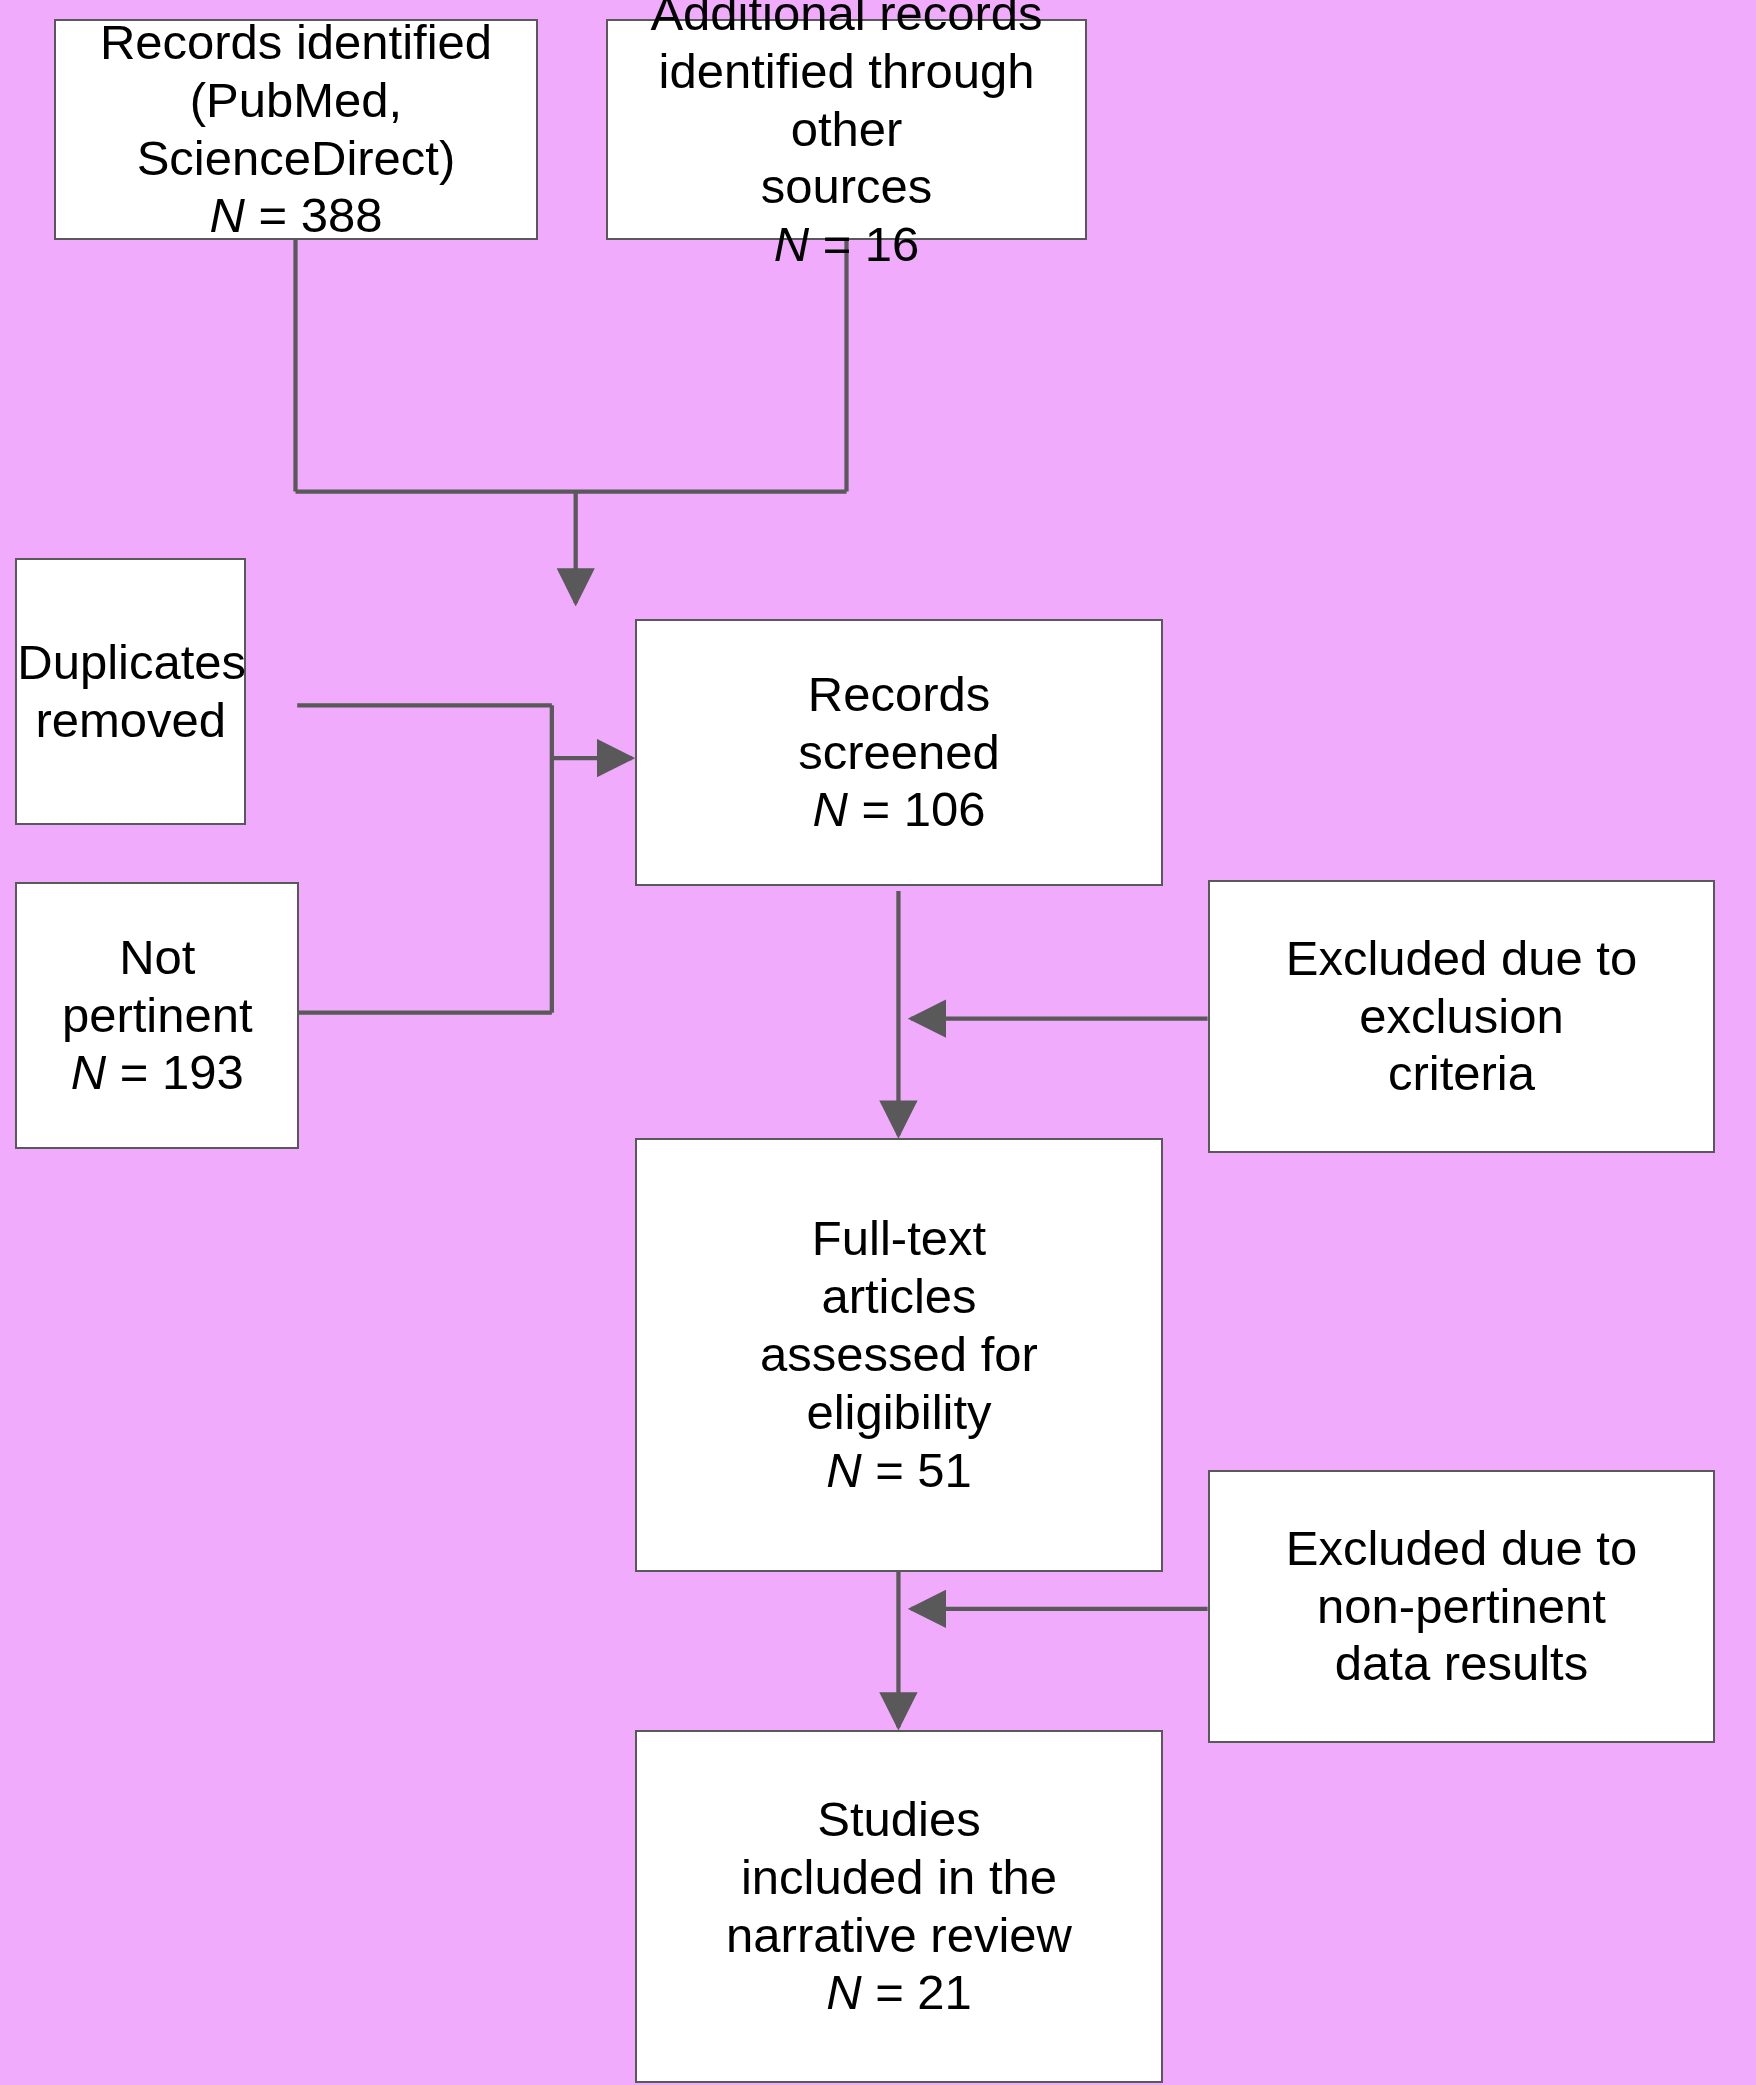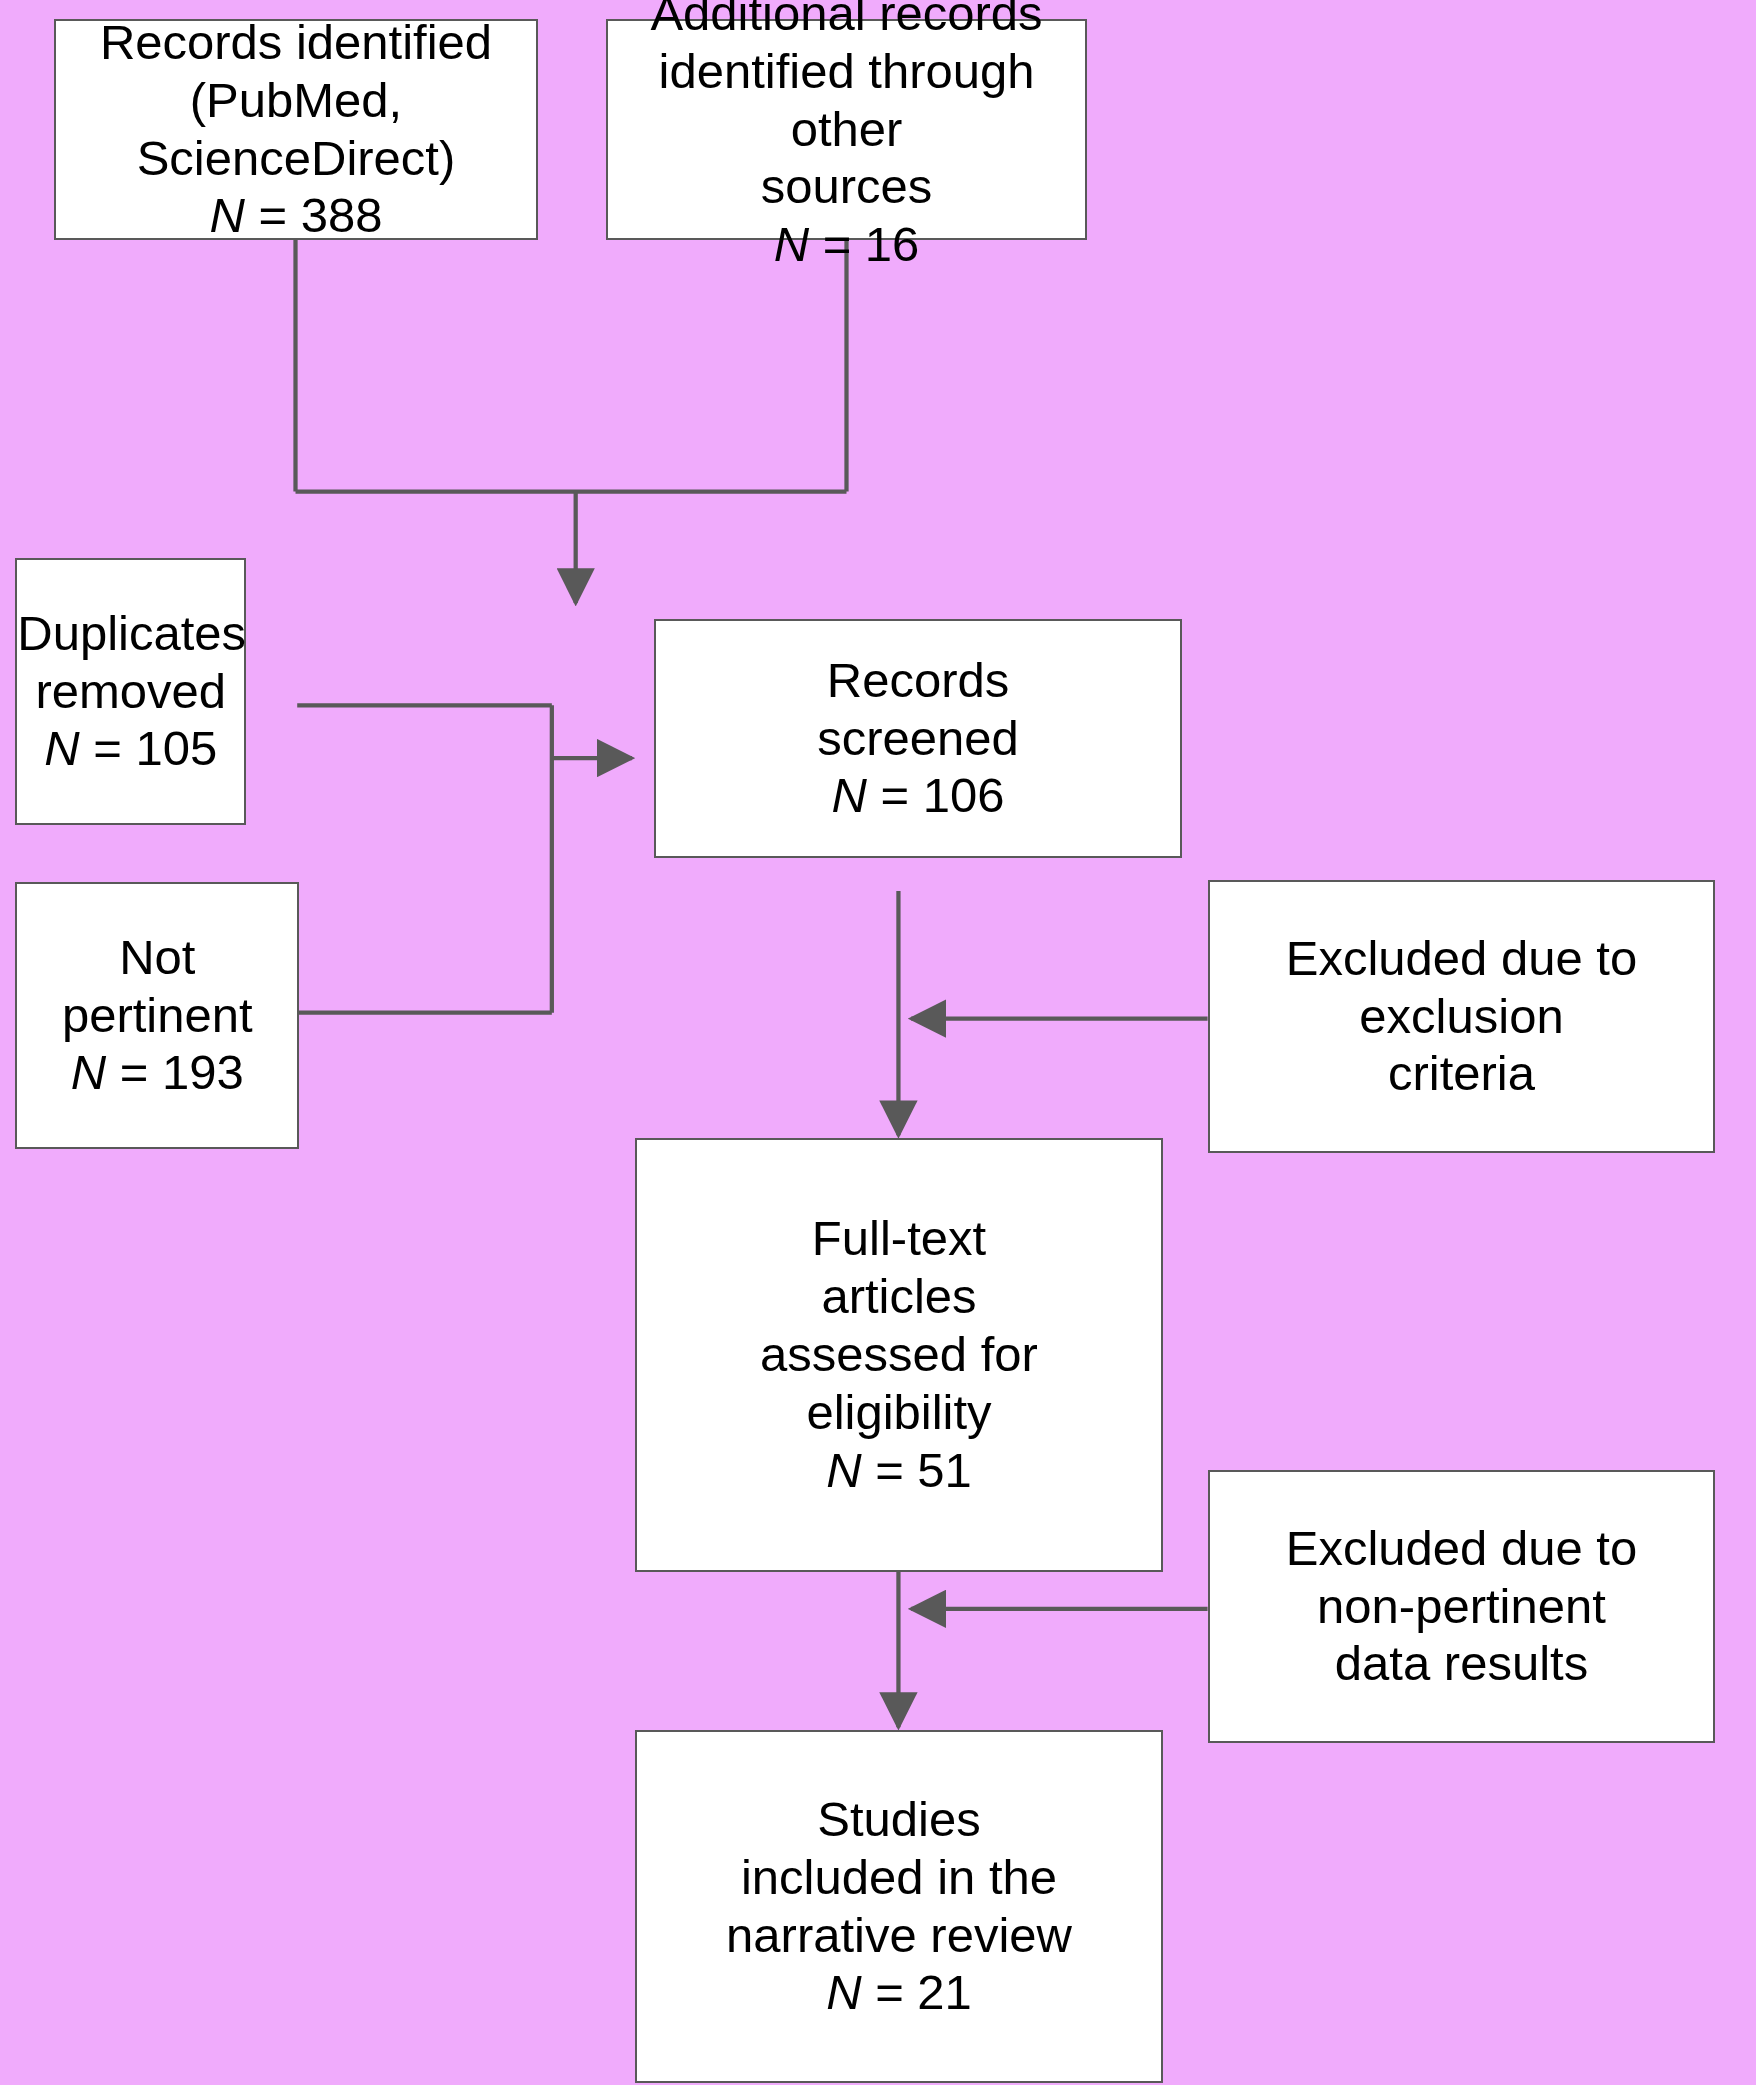--- a/index.html
+++ b/index.html
@@ -69,33 +69,32 @@
       <span class="nline">identified through other</span>
       <span class="nline">sources</span>
       <span class="nline"><span class="ital">N</span><span> = </span><span>16</span></span>
     </div>
   </div>
 
   <div class="node" style="left:15.3px;top:558px;width:231px;height:267px;">
     <div class="txt">
       <span class="nline">Duplicates</span>
       <span class="nline">removed</span>
-      <span class="nline"><span class="ital">N</span><span> = </span><span>105</span></span>
     </div>
   </div>
 
   <div class="node" style="left:15.3px;top:882px;width:284px;height:267px;">
     <div class="txt">
       <span class="nline">Not</span>
       <span class="nline">pertinent</span>
       <span class="nline"><span class="ital">N</span><span> = </span><span>193</span></span>
     </div>
   </div>
 
-  <div class="node" style="left:654px;top:619px;width:528px;height:239px;">
+  <div class="node" style="left:635px;top:619px;width:528px;height:267px;">
     <div class="txt">
       <span class="nline">Records</span>
       <span class="nline">screened</span>
       <span class="nline"><span class="ital">N</span><span> = </span><span>106</span></span>
     </div>
   </div>
 
   <div class="node" style="left:1208px;top:880px;width:507px;height:273px;">
     <div class="txt">
       <span class="nline">Excluded due to</span>

